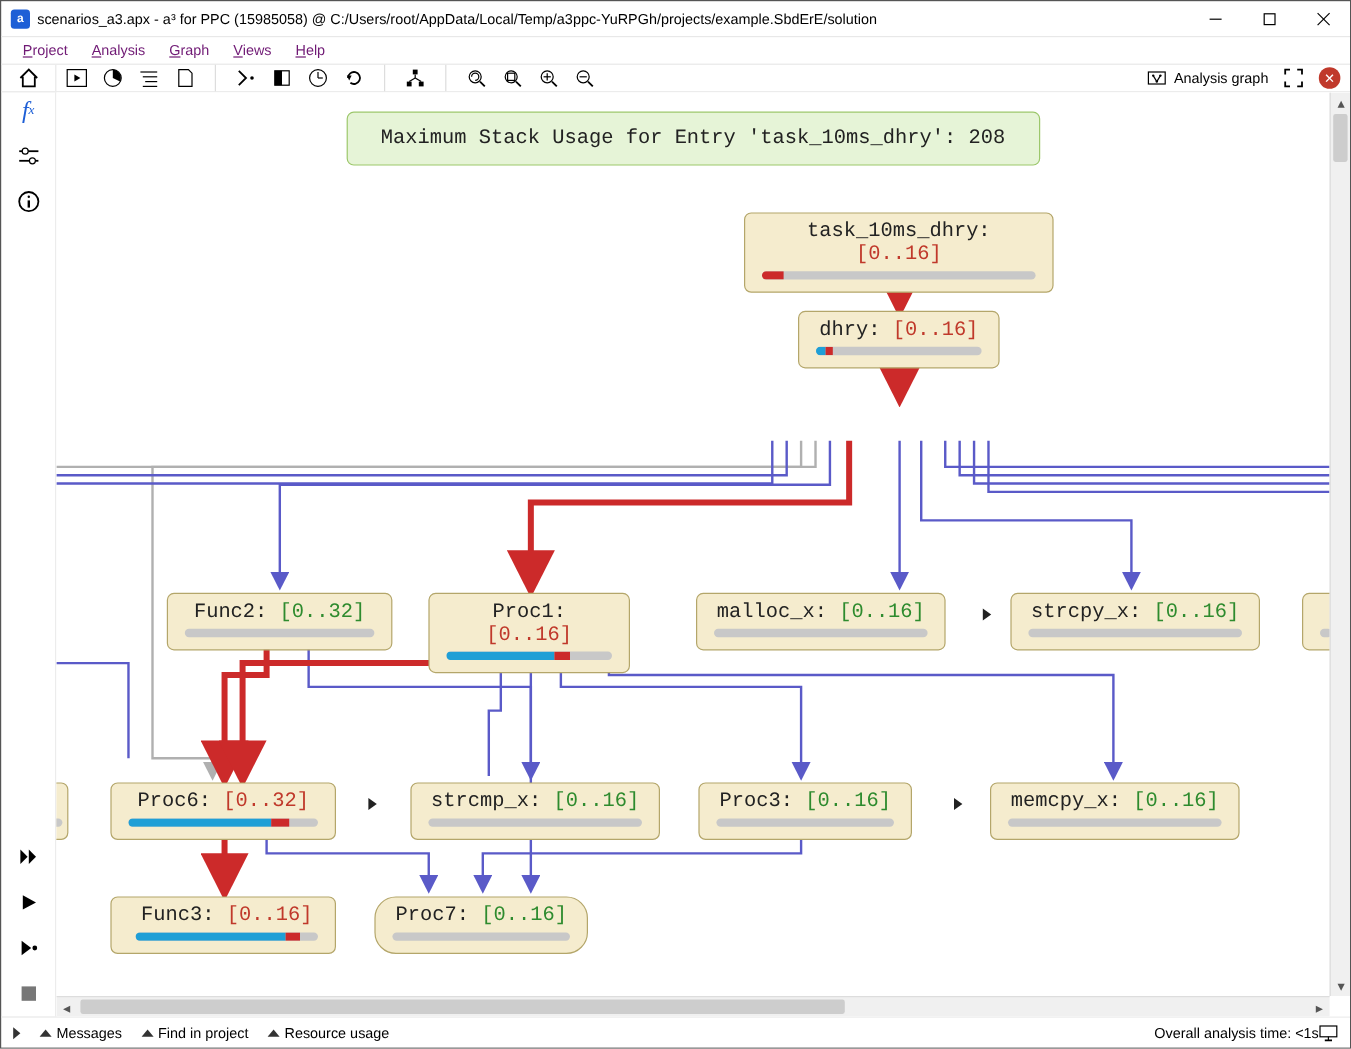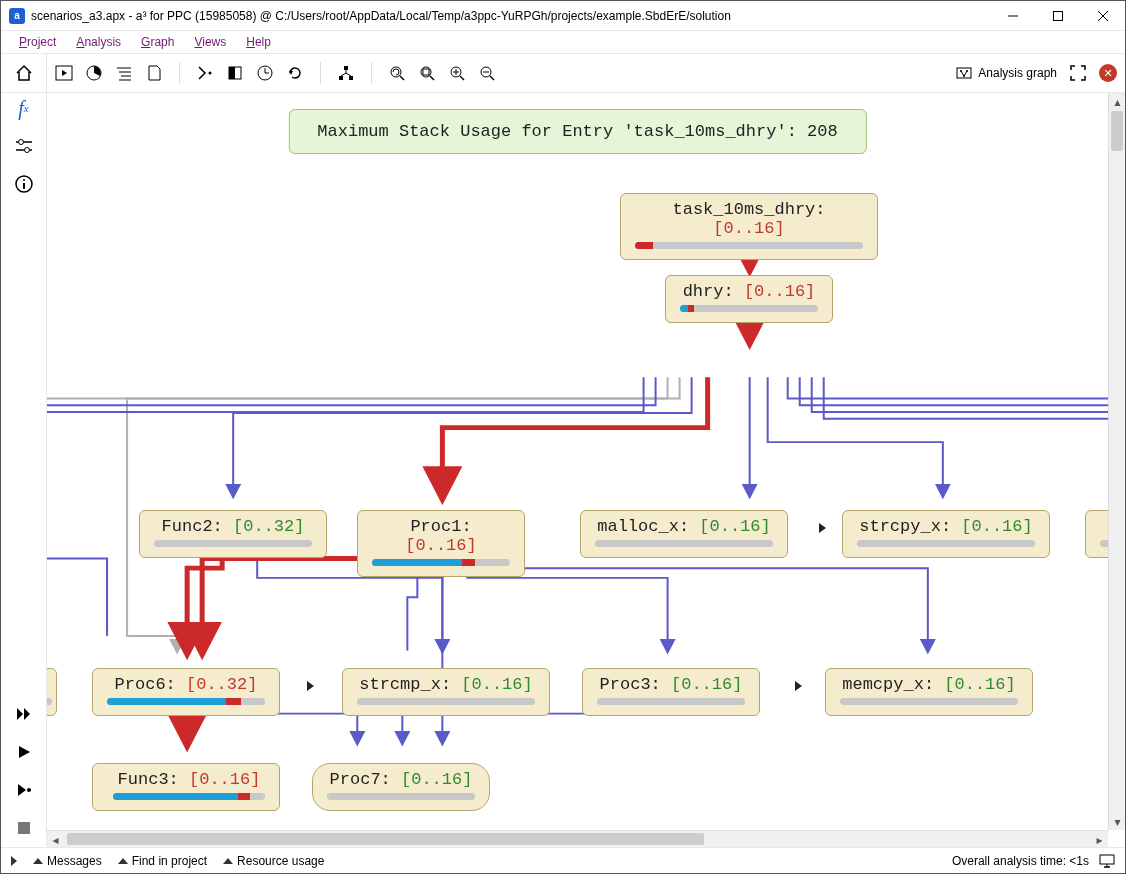--- a/index.html
+++ b/index.html
@@ -7,21 +7,21 @@
   .window { width: 1126px; height: 874px; border: 1px solid #555; display: flex; flex-direction: column; background: #fff; }
   .titlebar { height: 30px; display: flex; align-items: center; padding: 0 0 0 8px; border-bottom: 1px solid #e8e8e8; }
   .titlebar .app-icon { width: 16px; height: 16px; background: #1e5fd6; border-radius: 3px; margin-right: 6px; display:flex;align-items:center;justify-content:center;color:#fff;font-size:10px;font-weight:bold;}
   .titlebar .title { flex: 1; color: #000; white-space: nowrap; }
   .winbtns { display: flex; }
   .winbtn { width: 45px; height: 29px; display: flex; align-items: center; justify-content: center; }
   .winbtn svg { width: 10px; height: 10px; }
   .menubar { height: 22px; display: flex; align-items: center; padding: 0 10px; gap: 4px; }
   .menubar span { padding: 2px 8px; color: #701a75; text-decoration: underline; text-decoration-color: transparent; }
   .menubar span::first-letter { text-decoration: underline; }
-  .toolbar-row { height: 40px; border-top: 1px solid #e8e8e8; border-bottom: 1px solid #e8e8e8; display: flex; }
+  .toolbar-row { height: 24px; border-top: 1px solid #e8e8e8; border-bottom: 1px solid #e8e8e8; display: flex; }
   .left-toolbar-col { width: 46px; border-right: 1px solid #e8e8e8; display:flex;align-items:center;justify-content:center;height:100%; }
   .top-toolbar { flex:1; display:flex; align-items:center; padding: 0 8px; gap: 12px;}
   .tb-sep { width:1px; height:22px; background:#ddd; margin:0 4px;}
   .tb-icon { width:18px; height:18px; display:flex;align-items:center;justify-content:center;color:#222;}
   .toolbar-right { margin-left:auto; display:flex;align-items:center;gap:12px;}
   .body-row { flex:1; display:flex; min-height:0; }
   .left-rail { width:46px; border-right:1px solid #e8e8e8; display:flex;flex-direction:column;align-items:center; padding-top:6px; gap:20px;}
   .left-rail .spacer { flex:1; }
   .graph-pane { flex:1; position:relative; background:#fff; overflow:hidden;}
   .graph-scroll-v { position:absolute; right:0; top:0; bottom:17px; width:17px; background:#f0f0f0; border-left:1px solid #ddd;}
@@ -35,21 +35,21 @@
   .node { position:absolute; background:#f5ecce; border:1px solid #b4a66a; border-radius:6px; padding:6px 14px 10px 14px; font-family:"Consolas","Courier New",monospace; font-size:17px; color:#222; text-align:center; display:flex;flex-direction:column;align-items:center;gap:4px;}
   .node .lbl .val-red { color:#c0392b; }
   .node .lbl .val-green { color:#2e8b2e; }
   .node .bar { height:7px; width:100%; border-radius:4px; background:#c8c8c8; position:relative; overflow:hidden;}
   .node .bar .seg { position:absolute; top:0; bottom:0; }
   .node .bar .seg.blue { background:#1f9fd6; }
   .node .bar .seg.red { background:#cc2a2a; }
   .expand-tri { position:absolute; width:0;height:0; border-top:5px solid transparent; border-bottom:5px solid transparent; border-left:7px solid #222; }
   .statusbar { height:26px; border-top:1px solid #e8e8e8; display:flex; align-items:center; padding:0 10px; gap:16px;}
   .statusbar .sb-item { display:flex; align-items:center; gap:4px; color:#000;}
-  .statusbar .sb-right { margin-left:auto; display:flex; align-items:center; gap:10px;}
+  .statusbar .sb-right { margin-left:auto; display:flex; align-items:center; }
   .chev { width:0;height:0;border-left:5px solid transparent;border-right:5px solid transparent;border-bottom:6px solid #333;}
   .chev-right { width:0;height:0;border-top:5px solid transparent;border-bottom:5px solid transparent;border-left:6px solid #333;}
   .close-circle { width:18px;height:18px;border-radius:50%;background:#c0392b;display:flex;align-items:center;justify-content:center;color:#fff;font-size:11px;}
   svg { overflow:visible; }
 </style>
 </head>
 <body>
 
 <div class="window">
 

